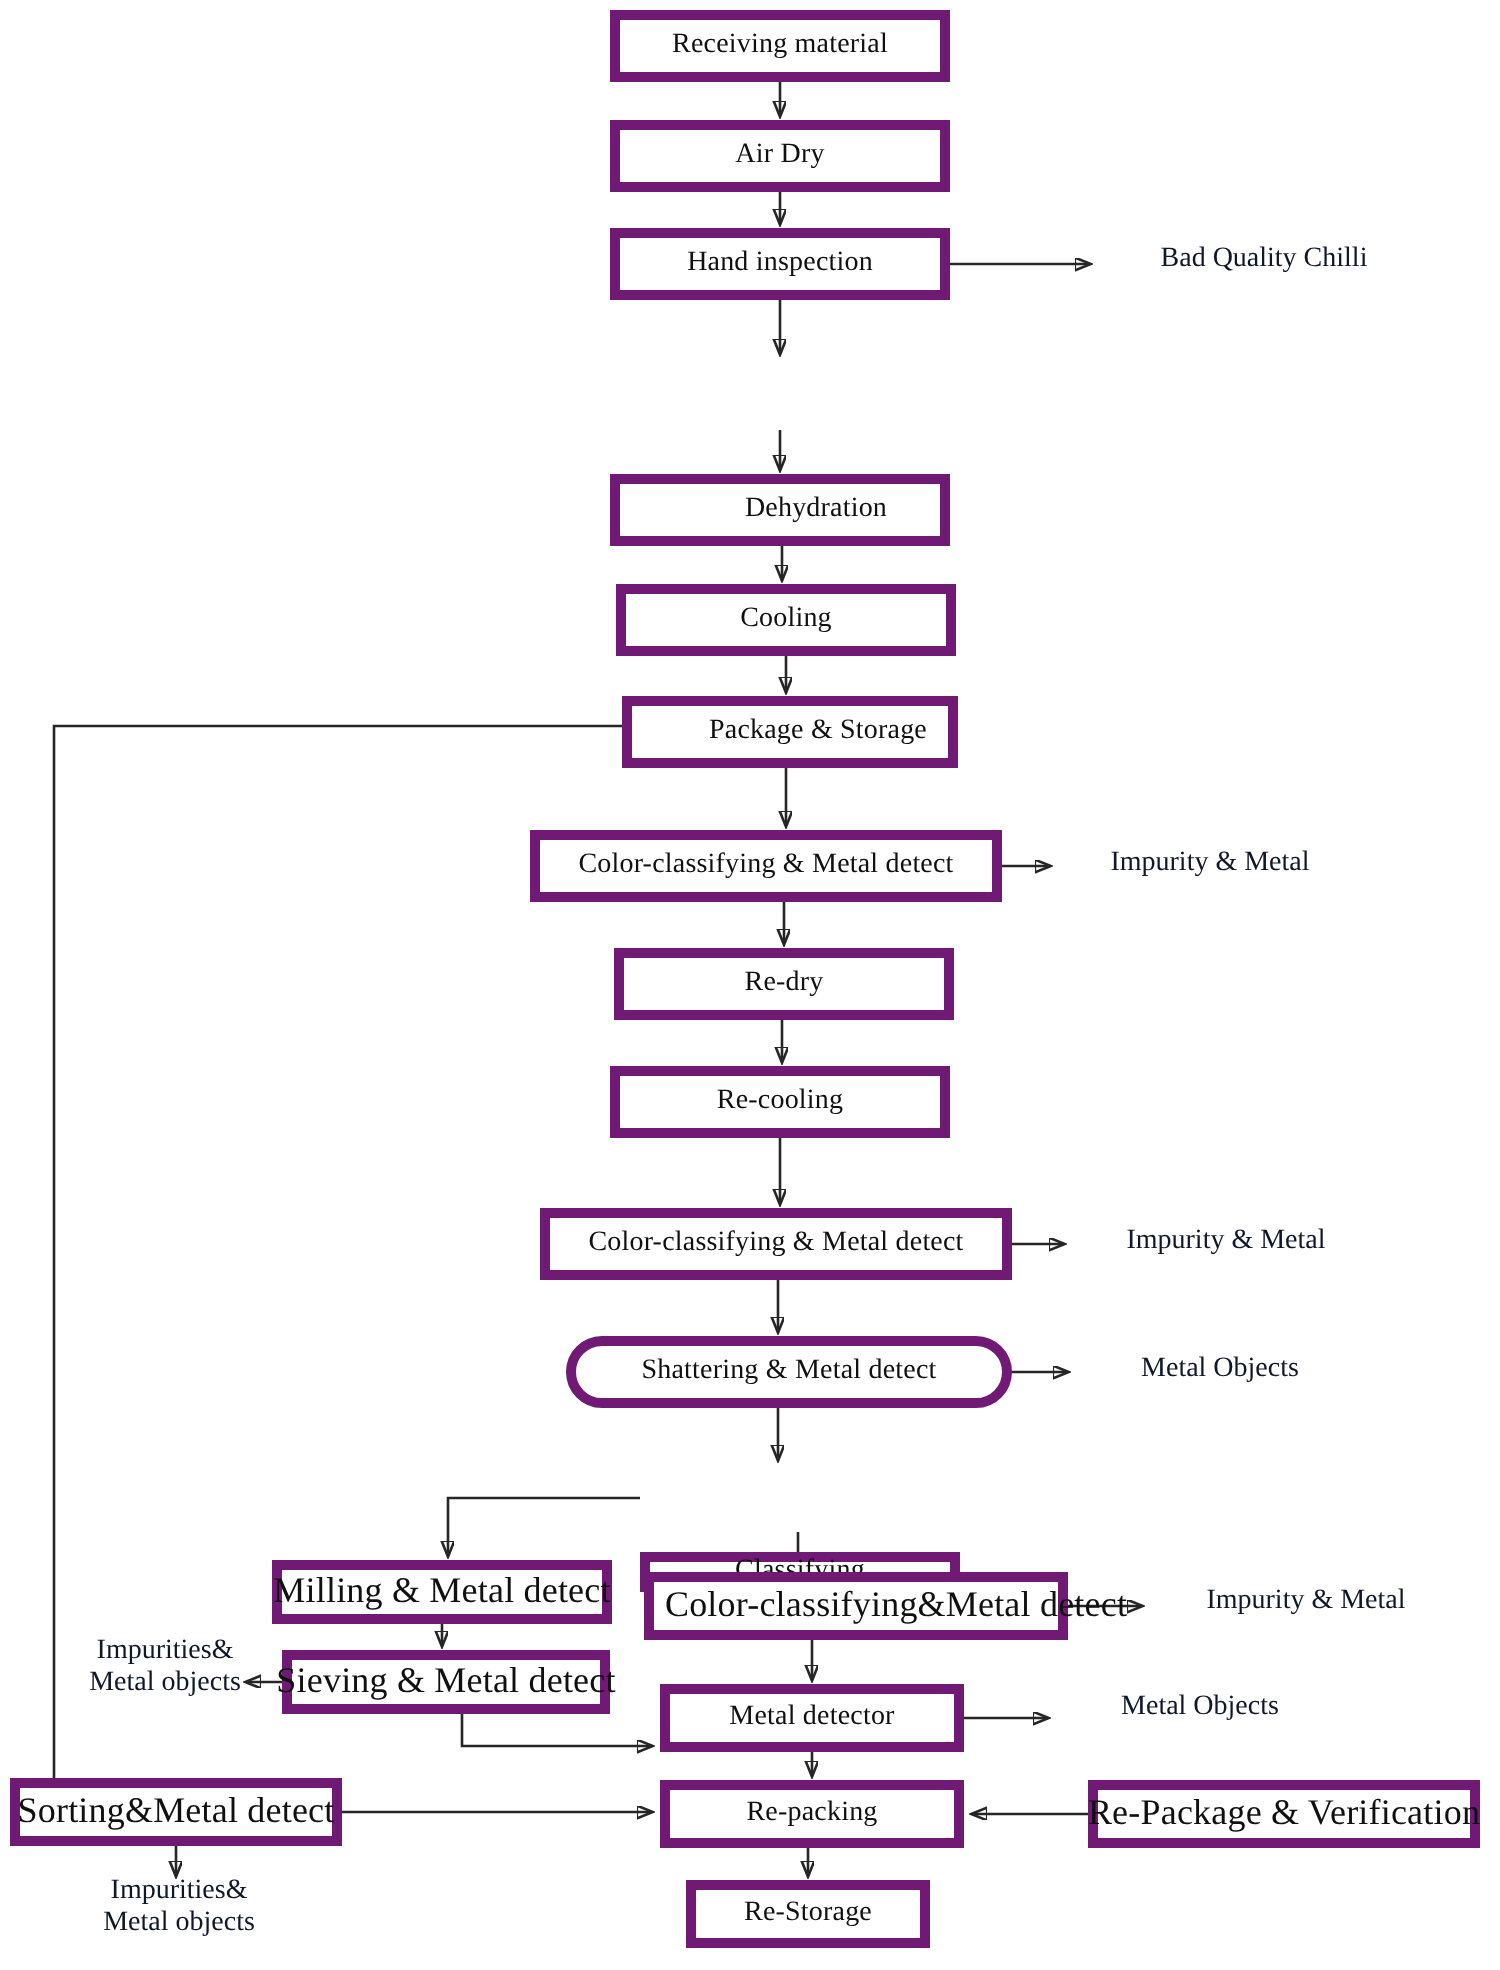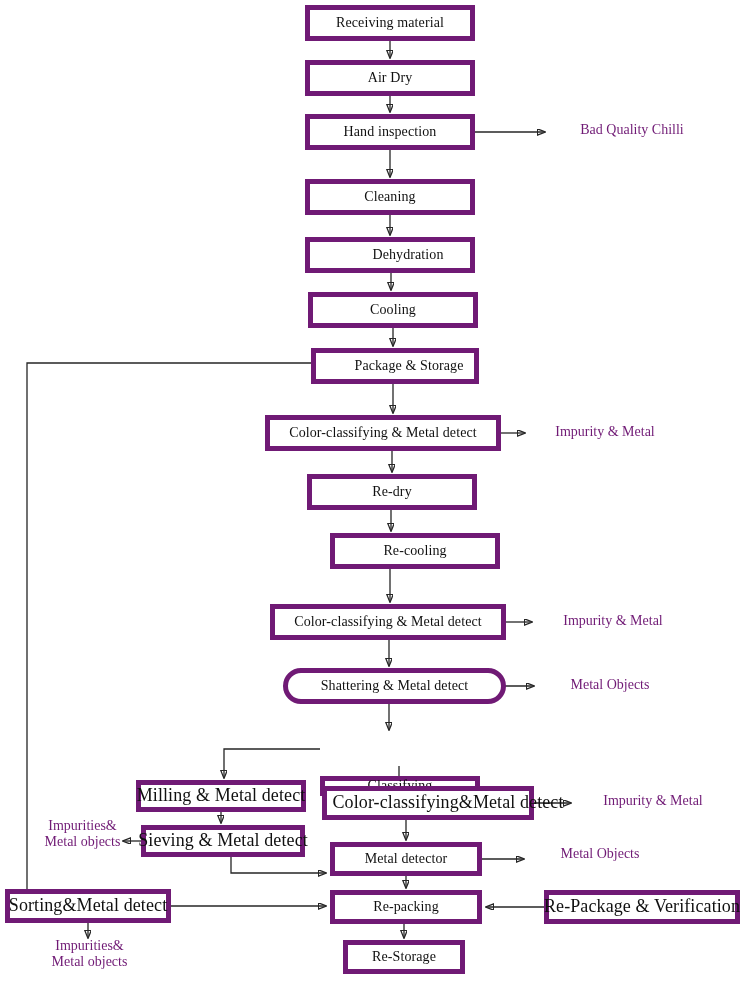--- a/index.html
+++ b/index.html
@@ -29,21 +29,21 @@
     font-size: 14px;
     line-height: 1.1;
     letter-spacing: 0.1px;
     white-space: nowrap;
     z-index: 3;
   }
   .node.tight { font-size: 18px; }
   .label {
     position: absolute;
     box-sizing: border-box;
-    color: #701a75;
+    color: #0f172a;
     font-size: 14px;
     line-height: 1.15;
     text-align: center;
     white-space: pre-line;
     z-index: 3;
   }
   .label.left-al { text-align: center; }
   svg#wires {
     position: absolute;
     left: 0; top: 0;
@@ -108,33 +108,32 @@
     <line x1="544" y1="907" x2="486" y2="907" marker-end="url(#ah)"></line>
     <line x1="404" y1="924" x2="404" y2="938" marker-end="url(#ah)"></line>
   </svg>
 
   <div class="node" style="left:305px;top:5px;width:170px;height:36px;">Receiving material</div>
 
   <div class="node" style="left:305px;top:60px;width:170px;height:36px;">Air Dry</div>
 
   <div class="node" style="left:305px;top:114px;width:170px;height:36px;">Hand inspection</div>
 
-  <div class="node" style="left:305px;top:179px;width:170px;height:36px;">Cleaning</div>
 
   <div class="node" style="left:305px;top:237px;width:170px;height:36px;padding-left:36px;">Dehydration</div>
 
   <div class="node" style="left:308px;top:292px;width:170px;height:36px;">Cooling</div>
 
   <div class="node" style="left:311px;top:348px;width:168px;height:36px;padding-left:28px;">Package &amp; Storage</div>
 
   <div class="node" style="left:265px;top:415px;width:236px;height:36px;">Color-classifying &amp; Metal detect</div>
 
   <div class="node" style="left:307px;top:474px;width:170px;height:36px;">Re-dry</div>
 
-  <div class="node" style="left:305px;top:533px;width:170px;height:36px;margin-left:25px;">Re-cooling</div>
+  <div class="node" style="left:305px;top:533px;width:170px;height:36px;">Re-cooling</div>
 
   <div class="node" style="left:270px;top:604px;width:236px;height:36px;">Color-classifying &amp; Metal detect</div>
 
   <div class="node" style="left:283px;top:668px;width:223px;height:36px;border-radius:18px;">Shattering &amp; Metal detect</div>
 
   <div class="node" style="left:320px;top:776px;width:160px;height:20px;">Classifying</div>
 
   <div class="node tight" style="left:136px;top:780px;width:170px;height:32px;">Milling &amp; Metal detect</div>
 
   <div class="node tight" style="left:322px;top:786px;width:212px;height:34px;padding-left:40px;">Color-classifying&amp;Metal detect</div>

